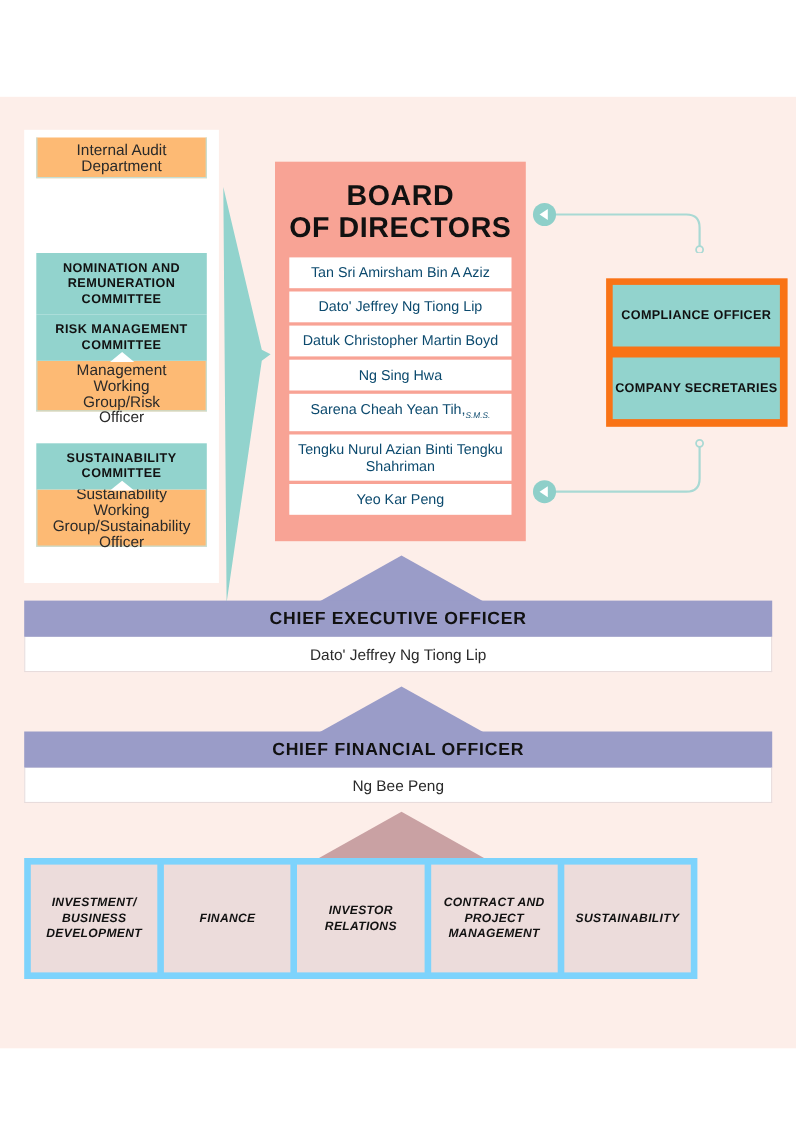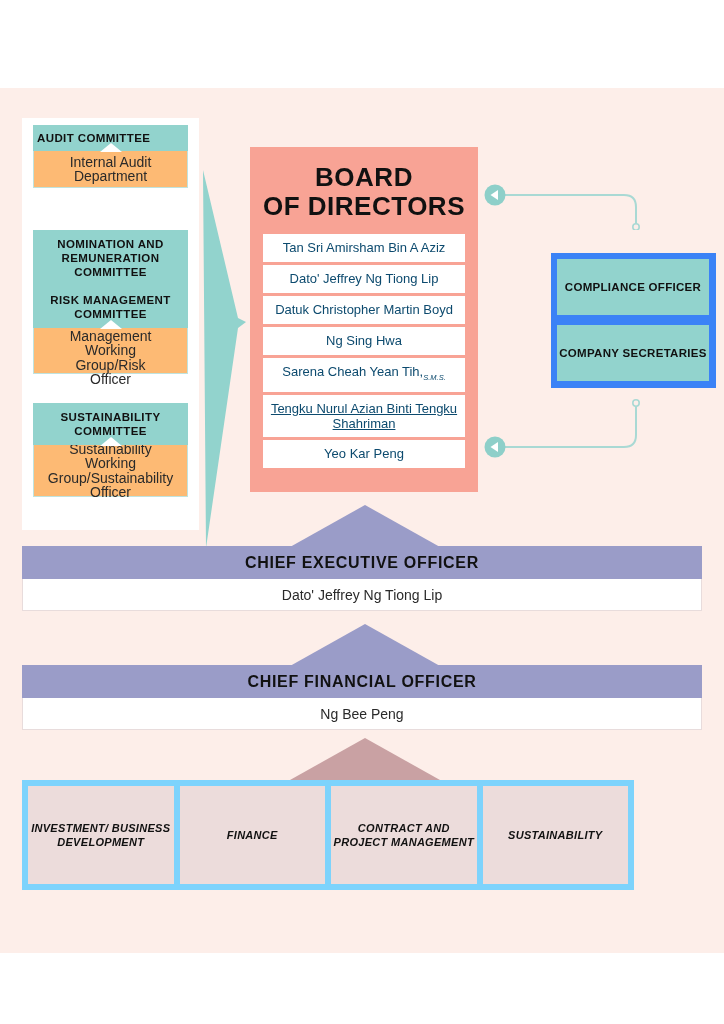--- a/index.html
+++ b/index.html
@@ -117,21 +117,21 @@
     font-style: italic;
     vertical-align: sub;
   }
 
   
   #right-card {
     left: 551px;
     top: 253px;
     width: 165px;
     height: 135px;
-    background: #3b82f6;
+    background: #f97316;
   }
   .right-box {
     position: absolute;
     left: 6px;
     width: 152px;
     background: #92d3cd;
     color: #111111;
     font-weight: bold;
     font-size: 11.5px;
     line-height: 14px;
@@ -192,24 +192,20 @@
   }
 </style>
 </head>
 <body>
 
 <div class="abs" id="page-bg"></div>
 
 <div class="abs" id="committee-card">
 
   <div class="committee-group" style="top:7px;">
-    <div class="committee-header">
-      <span>AUDIT COMMITTEE</span>
-      <span class="notch"></span>
-    </div>
     <div class="committee-body center-txt" style="height:37px;">Internal Audit Department</div>
   </div>
 
   <div class="committee-group" style="top:112px;">
     <div class="committee-header center-txt" style="height:56px; display:flex;">NOMINATION AND REMUNERATION COMMITTEE</div>
   </div>
 
   <div class="committee-group" style="top:168px;">
     <div class="committee-header center-txt" style="height:42px; display:flex;">
       <span>RISK MANAGEMENT COMMITTEE</span>
@@ -236,21 +232,21 @@
   <div id="board-title">
     <div>BOARD</div>
     <div>OF DIRECTORS</div>
   </div>
 
   <div class="director-row"><span>Tan Sri Amirsham Bin A Aziz</span></div>
   <div class="director-row"><span>Dato' Jeffrey Ng Tiong Lip</span></div>
   <div class="director-row"><span>Datuk Christopher Martin Boyd</span></div>
   <div class="director-row"><span>Ng Sing Hwa</span></div>
   <div class="director-row"><span>Sarena Cheah Yean Tih,</span><span class="sms-suffix">S.M.S.</span></div>
-  <div class="director-row" style="line-height:15px;text-decoration:underline;"><span>Tengku Nurul Azian Binti Tengku Shahriman</span></div>
+  <div class="director-row" style="line-height:15px;"><span>Tengku Nurul Azian Binti Tengku Shahriman</span></div>
   <div class="director-row"><span>Yeo Kar Peng</span></div>
 </div>
 
 <svg class="abs connector" style="left:484px; top:180px; width:170px; height:50px;" viewBox="0 0 170 50">
   <path d="M18 15 H140 Q152 15 152 27 V46" stroke="#a9d9d4" stroke-width="2" fill="none"></path>
   <circle cx="152" cy="47" r="3.2" fill="#fdeee9" stroke="#a9d9d4" stroke-width="1.6"></circle>
   <circle cx="11" cy="15" r="10.5" fill="#8ecfc9"></circle>
   <polygon points="14,10 6.5,15 14,20" fill="#ffffff"></polygon>
 </svg>
 
@@ -278,15 +274,16 @@
 <div class="abs" style="left:22px; top:665px; width:680px;">
   <div class="officer-header center-txt">CHIEF FINANCIAL OFFICER</div>
   <div class="officer-name center-txt">Ng Bee Peng</div>
 </div>
 
 <div class="tri" style="left:290px; top:738px; border-bottom:42px solid #c9a1a3;"></div>
 
 <div class="abs" id="dept-strip">
   <div class="dept-box center-txt">INVESTMENT/ BUSINESS DEVELOPMENT</div>
   <div class="dept-box center-txt">FINANCE</div>
+  <div class="dept-box center-txt">INVESTOR RELATIONS</div>
   <div class="dept-box center-txt">CONTRACT AND PROJECT MANAGEMENT</div>
   <div class="dept-box center-txt">SUSTAINABILITY</div>
 </div>
 
 </body></html>

